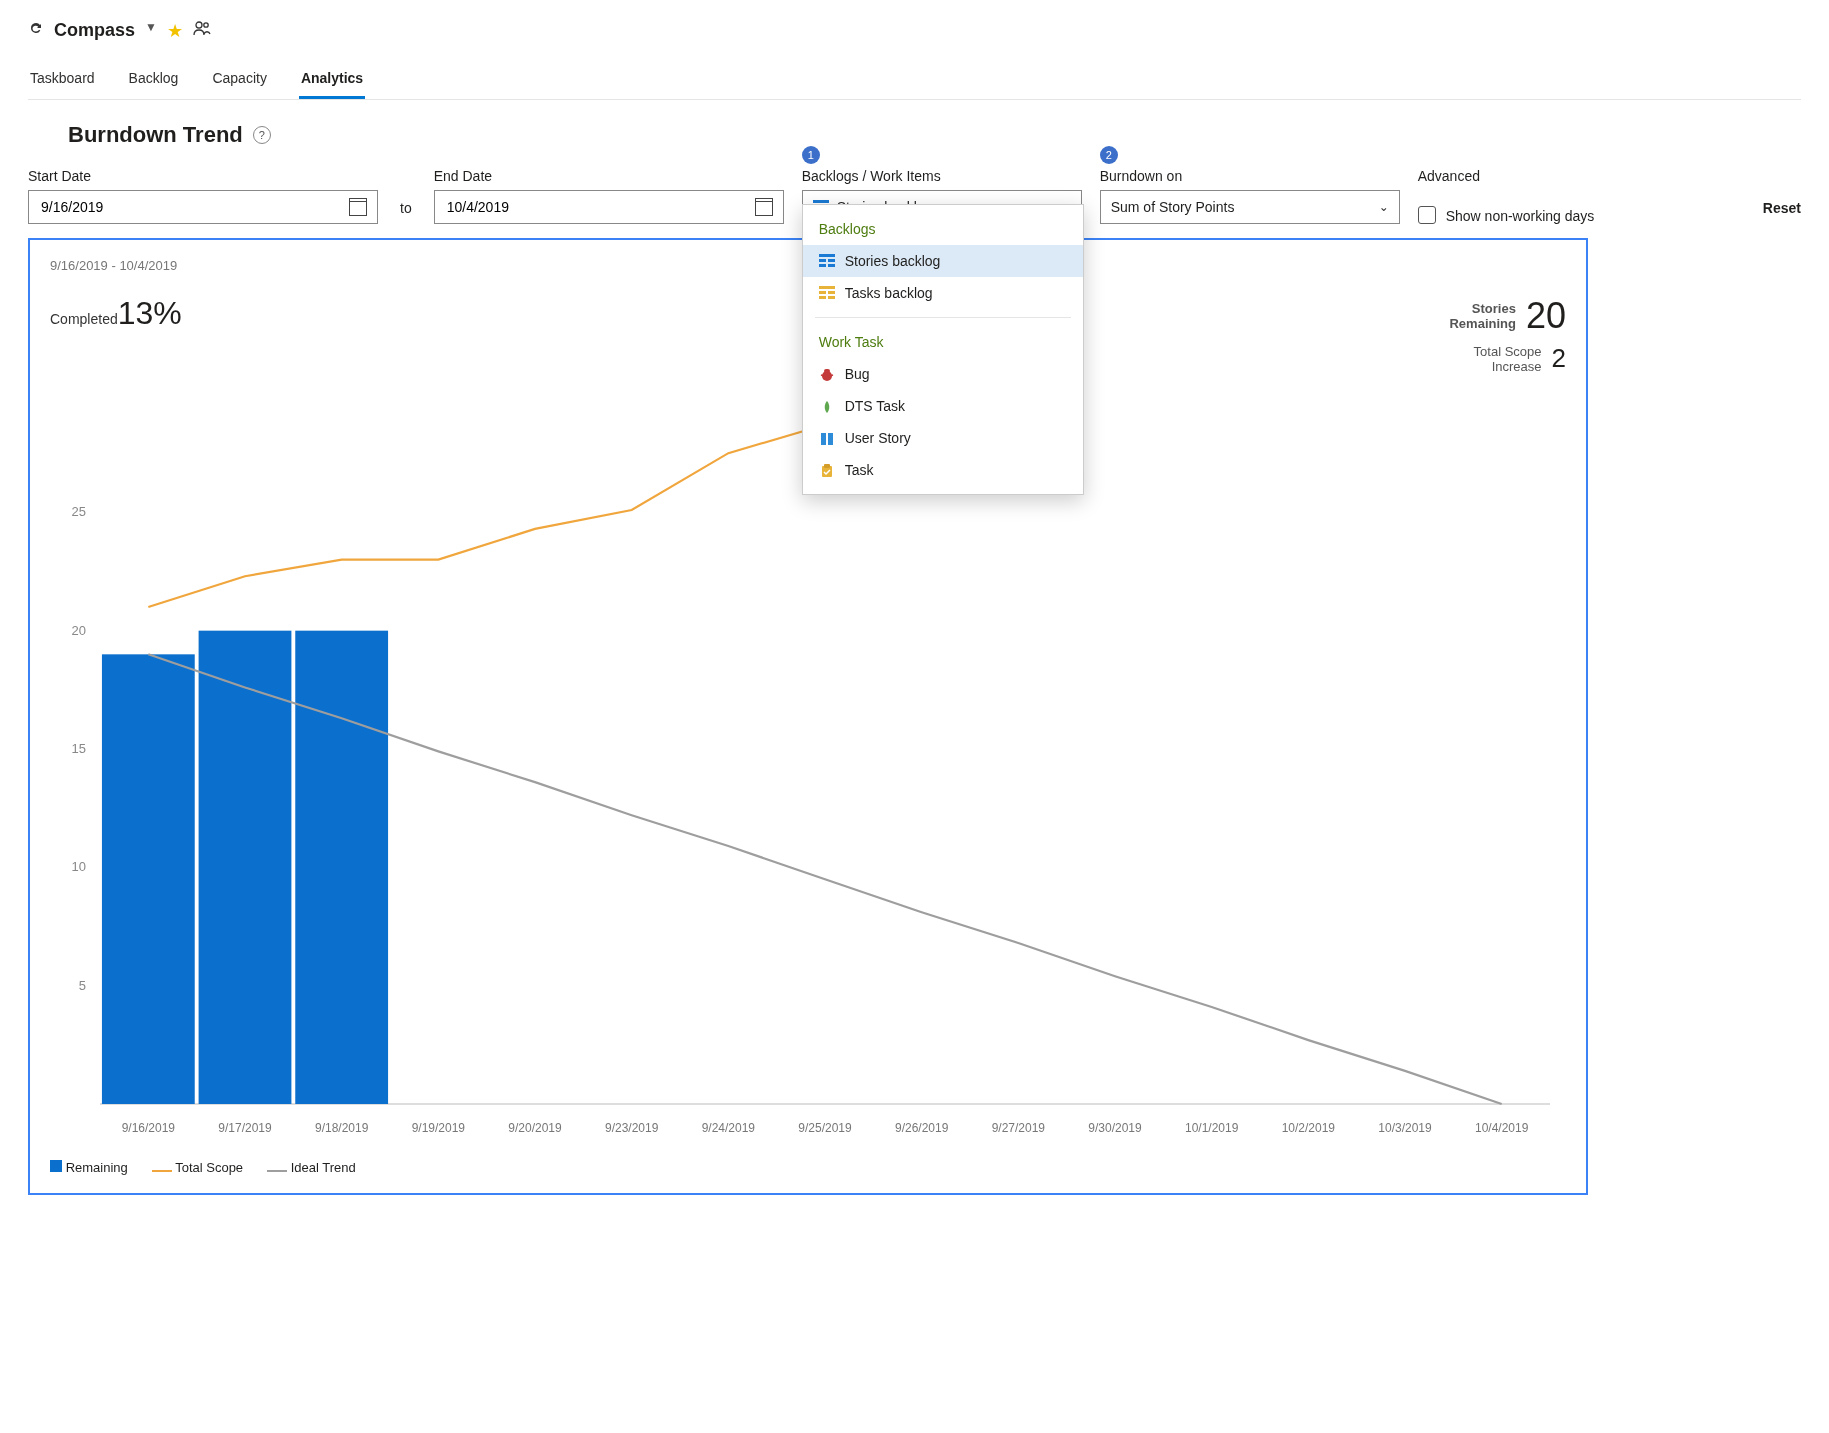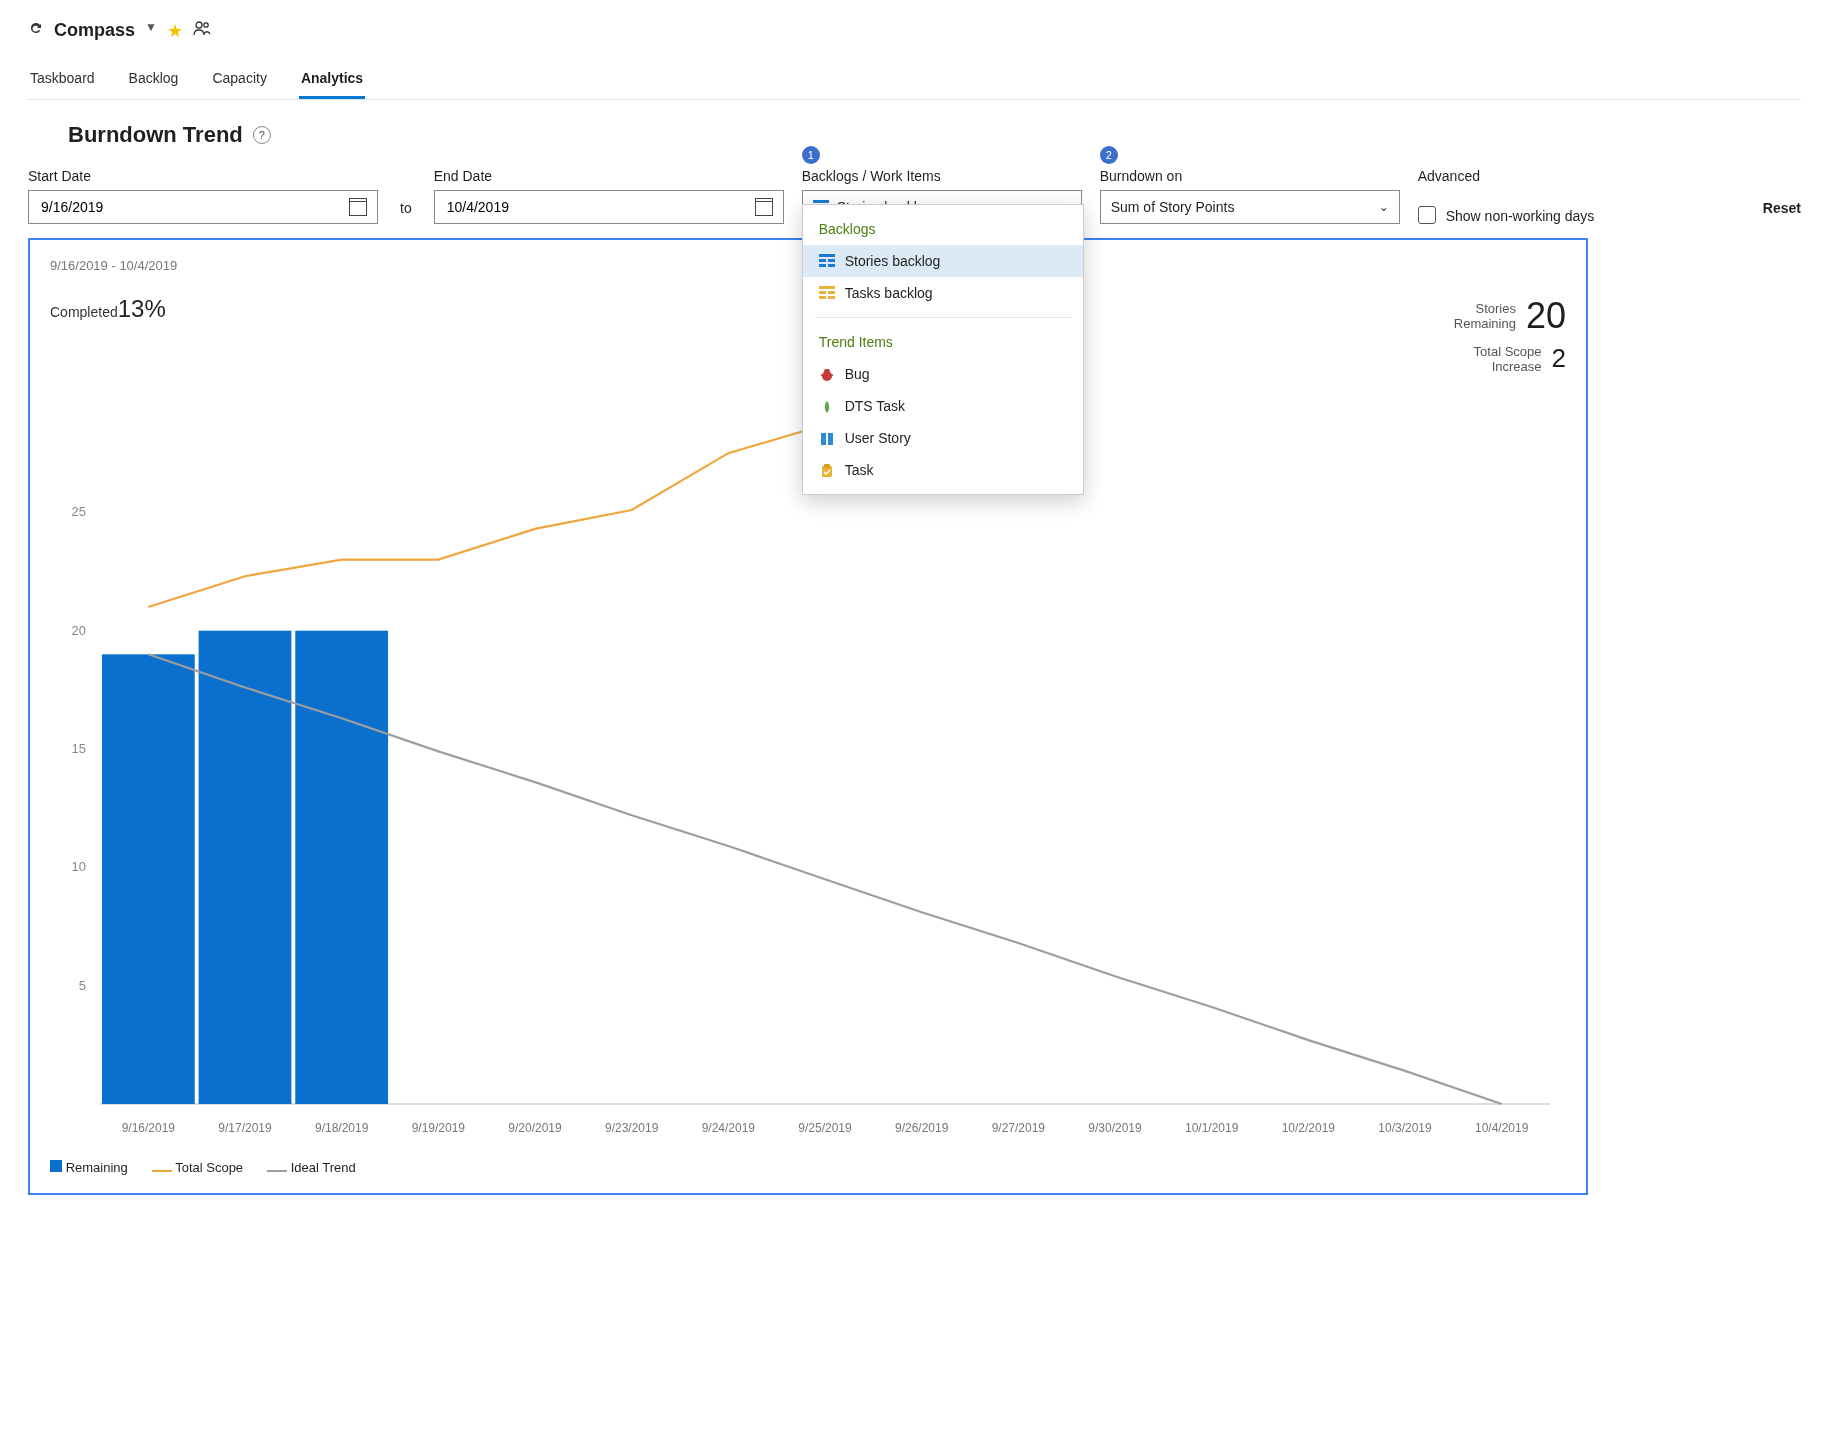--- a/index.html
+++ b/index.html
@@ -28,21 +28,21 @@
   .selwrap .sval{flex:1;}
   .selchev{font-size:12px;color:#333;}
   .chk{width:16px;height:16px;border:1.5px solid #555;border-radius:3px;}
   .adv{display:flex;align-items:flex-end;gap:10px;height:34px;}
   .reset{font-weight:600;cursor:pointer;padding-bottom:8px;margin-left:auto;}
   .chartcard{border:2px solid #3b82f6;margin-top:14px;padding:18px 20px;width:1560px;box-sizing:border-box;position:relative;}
   .range{font-size:13px;color:#777;}
   .metrics{display:flex;margin-top:22px;gap:40px;align-items:flex-start;justify-content:space-between;}
   .mleft{display:flex;align-items:baseline;}
   .mlbl{font-size:14px;color:#333;}
-  .mval{font-size:24px;font-weight:400;}
+  .mval{font-size:32px;font-weight:400;}
   .mcenter{color:#333;font-size:14px;text-align:center;margin-left:440px;}
   .mright{display:flex;flex-direction:column;gap:6px;}
   .mrow{display:flex;align-items:center;justify-content:flex-end;gap:10px;}
   .mrowlbl{font-size:13px;color:#555;text-align:right;}
   .mrowval{font-size:36px;font-weight:300;}
   .mrowval.sm{font-size:26px;}
   .plot{position:relative;height:760px;margin-top:10px;}
   .legend{display:flex;gap:24px;align-items:center;margin-top:16px;font-size:13px;}
   .lsw{width:12px;height:12px;display:inline-block;}
   .lln{width:20px;height:2px;display:inline-block;}
@@ -136,21 +136,21 @@
           <span class="ico"><svg viewBox="0 0 16 14">
                 <rect x="0" y="0" width="16" height="3" fill="#e8b339"></rect>
                 <rect x="0" y="5" width="7" height="3" fill="#e8b339"></rect>
                 <rect x="9" y="5" width="7" height="3" fill="#e8b339"></rect>
                 <rect x="0" y="10" width="7" height="3" fill="#e8b339"></rect>
                 <rect x="9" y="10" width="7" height="3" fill="#e8b339"></rect>
               </svg></span>
           <span>Tasks backlog</span>
         </div>
         <div class="dds"></div>
-        <div class="ddh">Trend Items</div>
+        <div class="ddh">Work Task</div>
         <div class="ddi">
           <span class="ico"><svg viewBox="0 0 16 16">
                 <circle cx="8" cy="9" r="5" fill="#c43b3b"></circle>
                 <rect x="5" y="2" width="6" height="4" rx="2" fill="#c43b3b"></rect>
                 <line x1="2" y1="8" x2="5" y2="9" stroke="#c43b3b" stroke-width="1.5"></line>
                 <line x1="14" y1="8" x2="11" y2="9" stroke="#c43b3b" stroke-width="1.5"></line>
               </svg></span>
           <span>Bug</span>
         </div>
         <div class="ddi">
@@ -201,21 +201,21 @@
     <div class="range">9/16/2019 - 10/4/2019</div>
     <div class="metrics">
       <div class="mleft">
         <span class="mlbl">Completed</span>
         <span class="mval">13%</span>
       </div>
       <div class="mcenter" style="white-space:pre-line;">Average
 burndown</div>
       <div class="mright">
         <div class="mrow">
-          <span class="mrowlbl" style="white-space:pre-line;">Stories
+          <span class="mrowlbl" style="white-space:pre-line;font-weight:bold;">Stories
 Remaining</span>
           <span class="mrowval">20</span>
         </div>
         <div class="mrow">
           <span class="mrowlbl" style="white-space:pre-line;">Total Scope
 Increase</span>
           <span class="mrowval sm">2</span>
         </div>
       </div>
     </div>

